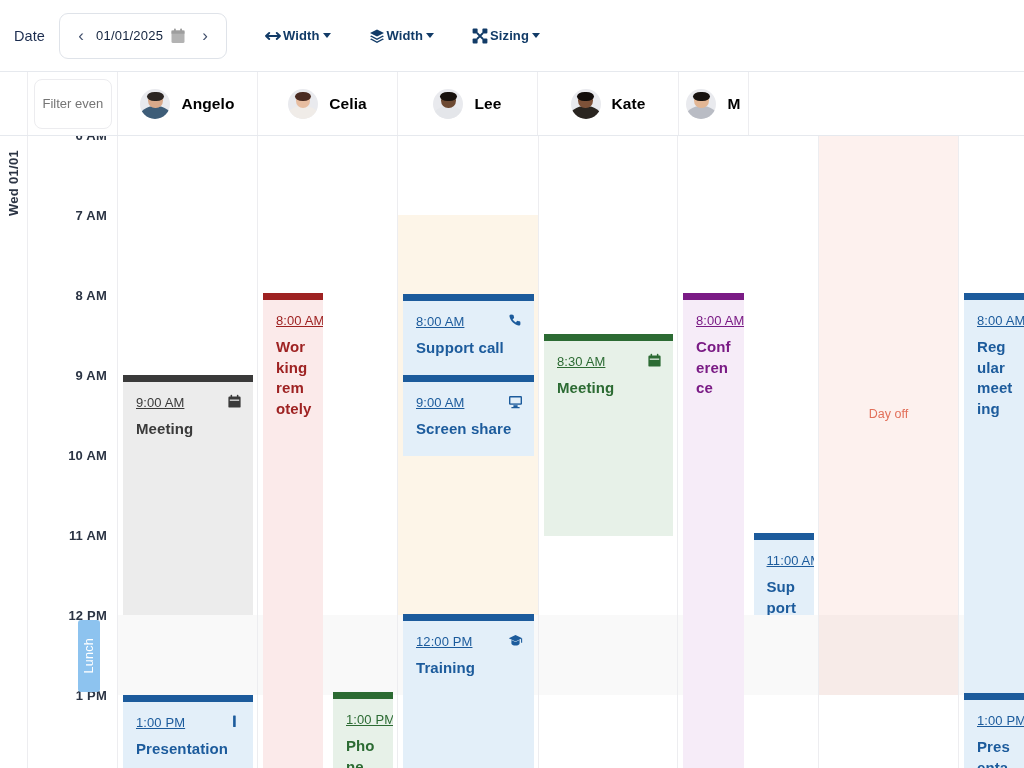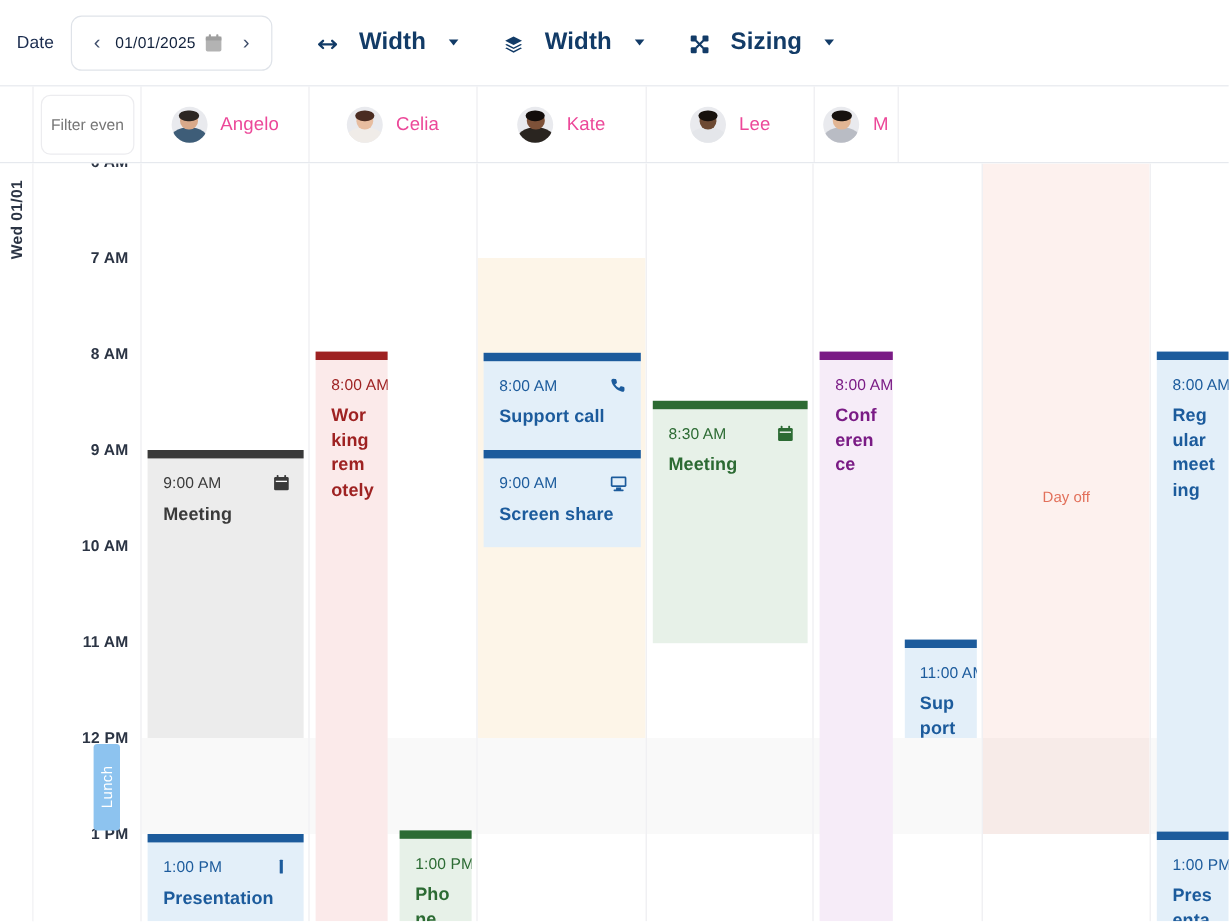--- a/index.html
+++ b/index.html
@@ -51,23 +51,23 @@
     text-align: center;
     font-size: 13px;
     color: #12223d;
     padding: 0 4px;
     letter-spacing: .2px;
   }
   .cal-ico { width: 18px; height: 18px; margin: 0 7px 0 2px; }
   .tb-btn {
     display: flex;
     align-items: center;
-    gap: 18px;
+    gap: 2px;
     margin-left: 38px;
-    font-size: 20px;
+    font-size: 13px;
     color: #123b67;
     font-weight: 700;
     cursor: pointer;
     letter-spacing: .1px;
   }
   .tb-btn:first-of-type { margin-left: 44px; }
   .tb-ico { width: 16px; height: 16px; display: block; }
   .caret {
     width: 0; height: 0;
     border-left: 4.5px solid transparent;
@@ -123,22 +123,22 @@
     border-radius: 50%;
     flex: 0 0 30px;
     overflow: hidden;
     position: relative;
     background: #e9eaee;
   }
   .av-head { position: absolute; border-radius: 50%; }
   .av-body { position: absolute; border-radius: 50% 50% 0 0 / 70% 70% 0 0; }
   .res-name {
     font-size: 15.5px;
-    font-weight: 400;
-    color: #ec4899;
+    font-weight: 700;
+    color: #000000;
     white-space: nowrap;
     letter-spacing: .1px;
   }
 
   
   #body-wrap {
     display: flex;
     height: 632px;
     position: relative;
     overflow: hidden;
@@ -232,24 +232,25 @@
   .ev {
     position: absolute;
     z-index: 5;
     overflow: hidden;
     padding: 13px 11px 0 13px;
     border-top-width: 7px;
     border-top-style: solid;
   }
   .ev-row {
     display: flex;
-    align-items: flex-end;
+    align-items: flex-start;
     justify-content: space-between;
     gap: 4px;
     margin-bottom: 9px;
+    text-decoration: underline;
   }
   .ev-time {
     font-size: 13px;
     white-space: nowrap;
     letter-spacing: .1px;
   }
   .ev-ico { width: 15px; height: 15px; flex: 0 0 15px; margin-top: -1px; }
   .ev-title {
     font-size: 15px;
     font-weight: 700;
@@ -338,35 +339,35 @@
         <div class="res-name">Angelo</div>
       </div>
       <div class="res-head" style="flex: 0 0 140px;">
         <div class="avatar">
           <div class="av-body" style="left:-6%;right:-6%;bottom:-14%;height:56%;background:#f0ece8"></div>
           <div class="av-head" style="left:26%;top:16%;width:48%;height:48%;background:#e7bda0"></div>
           <div class="av-head" style="left:23%;top:10%;width:54%;height:32%;background:#4a2c22"></div>
         </div>
         <div class="res-name">Celia</div>
       </div>
+      <div class="res-head" style="flex: 0 0 140px;">
+        <div class="avatar">
+          <div class="av-body" style="left:-6%;right:-6%;bottom:-14%;height:56%;background:#e4e6ea"></div>
+          <div class="av-head" style="left:26%;top:16%;width:48%;height:48%;background:#6d4a33"></div>
+          <div class="av-head" style="left:23%;top:10%;width:54%;height:32%;background:#17110d"></div>
+        </div>
+        <div class="res-name">Lee</div>
+      </div>
       <div class="res-head" style="flex: 0 0 141px;">
         <div class="avatar">
           <div class="av-body" style="left:-6%;right:-6%;bottom:-14%;height:56%;background:#2a2520"></div>
           <div class="av-head" style="left:26%;top:16%;width:48%;height:48%;background:#7d5138"></div>
           <div class="av-head" style="left:23%;top:10%;width:54%;height:32%;background:#120d0b"></div>
         </div>
         <div class="res-name">Kate</div>
-      </div>
-      <div class="res-head" style="flex: 0 0 140px;">
-        <div class="avatar">
-          <div class="av-body" style="left:-6%;right:-6%;bottom:-14%;height:56%;background:#e4e6ea"></div>
-          <div class="av-head" style="left:26%;top:16%;width:48%;height:48%;background:#6d4a33"></div>
-          <div class="av-head" style="left:23%;top:10%;width:54%;height:32%;background:#17110d"></div>
-        </div>
-        <div class="res-name">Lee</div>
       </div>
       <div class="res-head" style="flex: 0 0 70px;">
         <div class="avatar">
           <div class="av-body" style="left:-6%;right:-6%;bottom:-14%;height:56%;background:#b9bcc4"></div>
           <div class="av-head" style="left:26%;top:16%;width:48%;height:48%;background:#e2b694"></div>
           <div class="av-head" style="left:23%;top:10%;width:54%;height:32%;background:#17120f"></div>
         </div>
         <div class="res-name">M</div>
       </div>
     </div>
@@ -453,20 +454,32 @@
             <span class="ev-time">9:00 AM</span>
             <span class="ev-ico"><svg viewBox="0 0 15 15" width="15" height="15">
                 <rect x="1" y="2.1" width="13" height="8.7" rx="1.2" fill="#1c5b9c"></rect>
                 <rect x="2.4" y="3.5" width="10.2" height="5.9" fill="#e3eff9"></rect>
                 <rect x="5.4" y="11.2" width="4.2" height="2.6" fill="#1c5b9c"></rect>
                 <rect x="3.3" y="13" width="8.4" height="1.3" rx=".6" fill="#1c5b9c"></rect>
               </svg></span>
           </div>
           <div class="ev-title">Screen share</div>
         </div>
+        <div class="ev" style="left: 5px; width: 131px; top: 478px; height: 154px; background: rgb(227, 239, 249); border-top-color: rgb(28, 91, 156); color: rgb(28, 91, 156);">
+          <div class="dots"></div>
+          <div class="ev-row">
+            <span class="ev-time">12:00 PM</span>
+            <span class="ev-ico"><svg viewBox="0 0 15 15" width="15" height="15">
+                <path d="M7.5 2 .8 5.2l6.7 3.2 6.7-3.2z" fill="#1c5b9c"></path>
+                <path d="M3.4 7v3.4c0 1.2 1.9 2.2 4.1 2.2s4.1-1 4.1-2.2V7L7.5 9z" fill="#1c5b9c"></path>
+                <path d="M13.6 5.6v4.1" stroke="#1c5b9c" stroke-width="1.1" fill="none"></path>
+              </svg></span>
+          </div>
+          <div class="ev-title">Training</div>
+        </div>
       </div>
       <div class="rescol" style="flex: 0 0 139px;">
         <div class="lunchband" style="top: 479px; height: 80px;"></div>
         <div class="ev" style="left: 5px; width: 129px; top: 198px; height: 202px; background: rgb(231, 241, 232); border-top-color: rgb(44, 107, 51); color: rgb(44, 107, 51);">
           <div class="dots"></div>
           <div class="ev-row">
             <span class="ev-time">8:30 AM</span>
             <span class="ev-ico"><svg viewBox="0 0 15 15" width="15" height="15">
                 <rect x="1.4" y="2.6" width="12.2" height="11" rx="1.2" fill="#2c6b33"></rect>
                 <rect x="2.8" y="5.6" width="9.4" height="1.1" fill="#fff"></rect>

